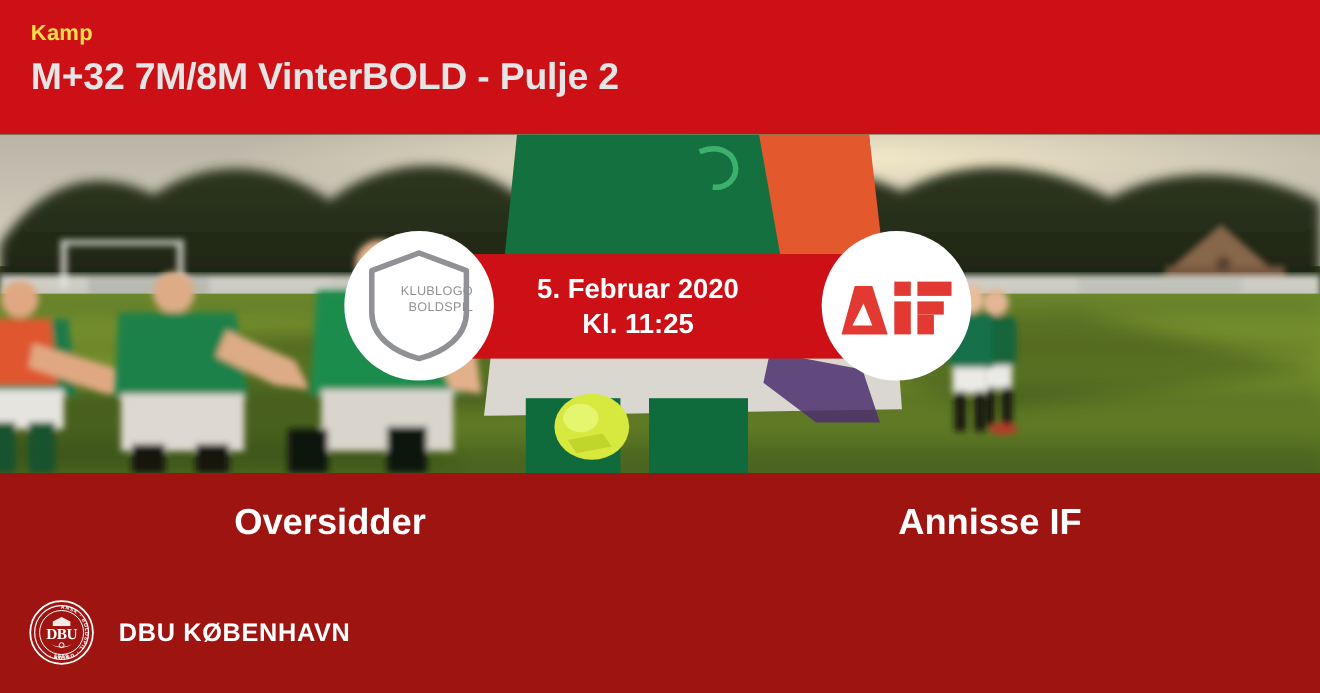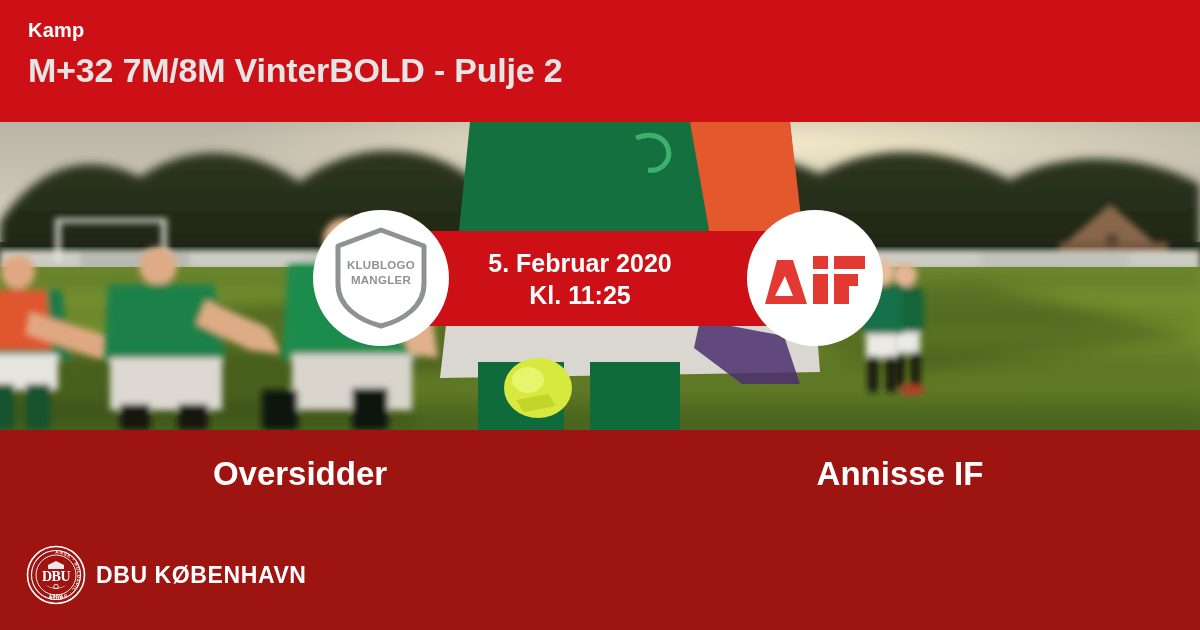--- a/index.html
+++ b/index.html
@@ -16,21 +16,21 @@
   }
 
   
   .header {
     position:absolute; left:0; top:0;
     width:1200px; height:122px;
     background:#CC1015;
     padding:18px 0 0 28px;
   }
   .header-kicker {
-    color:#ffffff;
+    color:#fde047;
     font-size:20px;
     font-weight:bold;
     letter-spacing:0.2px;
     line-height:24px;
   }
   .header-title {
     color:#e5e5e5;
     font-size:34px;
     font-weight:bold;
     letter-spacing:-0.2px;
@@ -77,24 +77,24 @@
     display:flex; align-items:center; justify-content:center;
     z-index:6;
   }
   .crest-left  { left:313px; top:210px; }
   .crest-right { left:747px; top:210px; }
 
   .shield-ph { position:relative; width:98px; height:104px; }
   .shield-ph svg { position:absolute; left:0; top:0; }
   .shield-txt {
     position:absolute; left:0; top:32px; width:98px;
-    text-align:center;
+    text-align:right;
     color:#8f9194;
     font-size:11.5px;
-    font-weight:bold;
+    font-weight:normal;
     line-height:15px;
     letter-spacing:0.3px;
   }
 
   
   .team-band {
     position:absolute; left:0; top:430px;
     width:1200px; height:90px;
     background:#9E1410;
   }
@@ -116,21 +116,21 @@
     background:#9E1410;
     display:flex; align-items:center;
     padding-left:26px;
   }
   .dbu-crest { width:60px; height:60px; flex:0 0 60px; }
   .footer-text {
     color:#ffffff;
     font-size:23px;
     font-weight:bold;
     letter-spacing:0.6px;
-    margin-left:10px;
+    margin-left:22px;
     white-space:nowrap;
   }
 </style>
 </head>
 <body>
 
 <div class="poster">
 
   <div class="header">
     <div class="header-kicker">Kamp</div>
@@ -283,21 +283,21 @@
     <div class="line">Kl. 11:25</div>
   </div>
 
   <div class="crest-circle crest-left">
     <div class="shield-ph">
       <svg width="98" height="104" viewBox="0 0 98 104" aria-hidden="true">
         <path d="M49,4 L92,20 L92,58 C92,80 72,94 49,100 C26,94 6,80 6,58 L6,20 Z" fill="none" stroke="#8f9194" stroke-width="5" stroke-linejoin="round"></path>
       </svg>
       <div class="shield-txt">
         <div>KLUBLOGO</div>
-        <div>MANGLER</div>
+        <div>BOLDSPIL</div>
       </div>
     </div>
   </div>
 
   <div class="crest-circle crest-right">
     <svg width="104" height="56" viewBox="0 0 104 56" aria-hidden="true">
       <g fill="#E23A33">
 
         <path d="M14,10 L30,10 L44,54 L2,54 Z M22,26 L12,46 L30,46 Z"></path>
 

